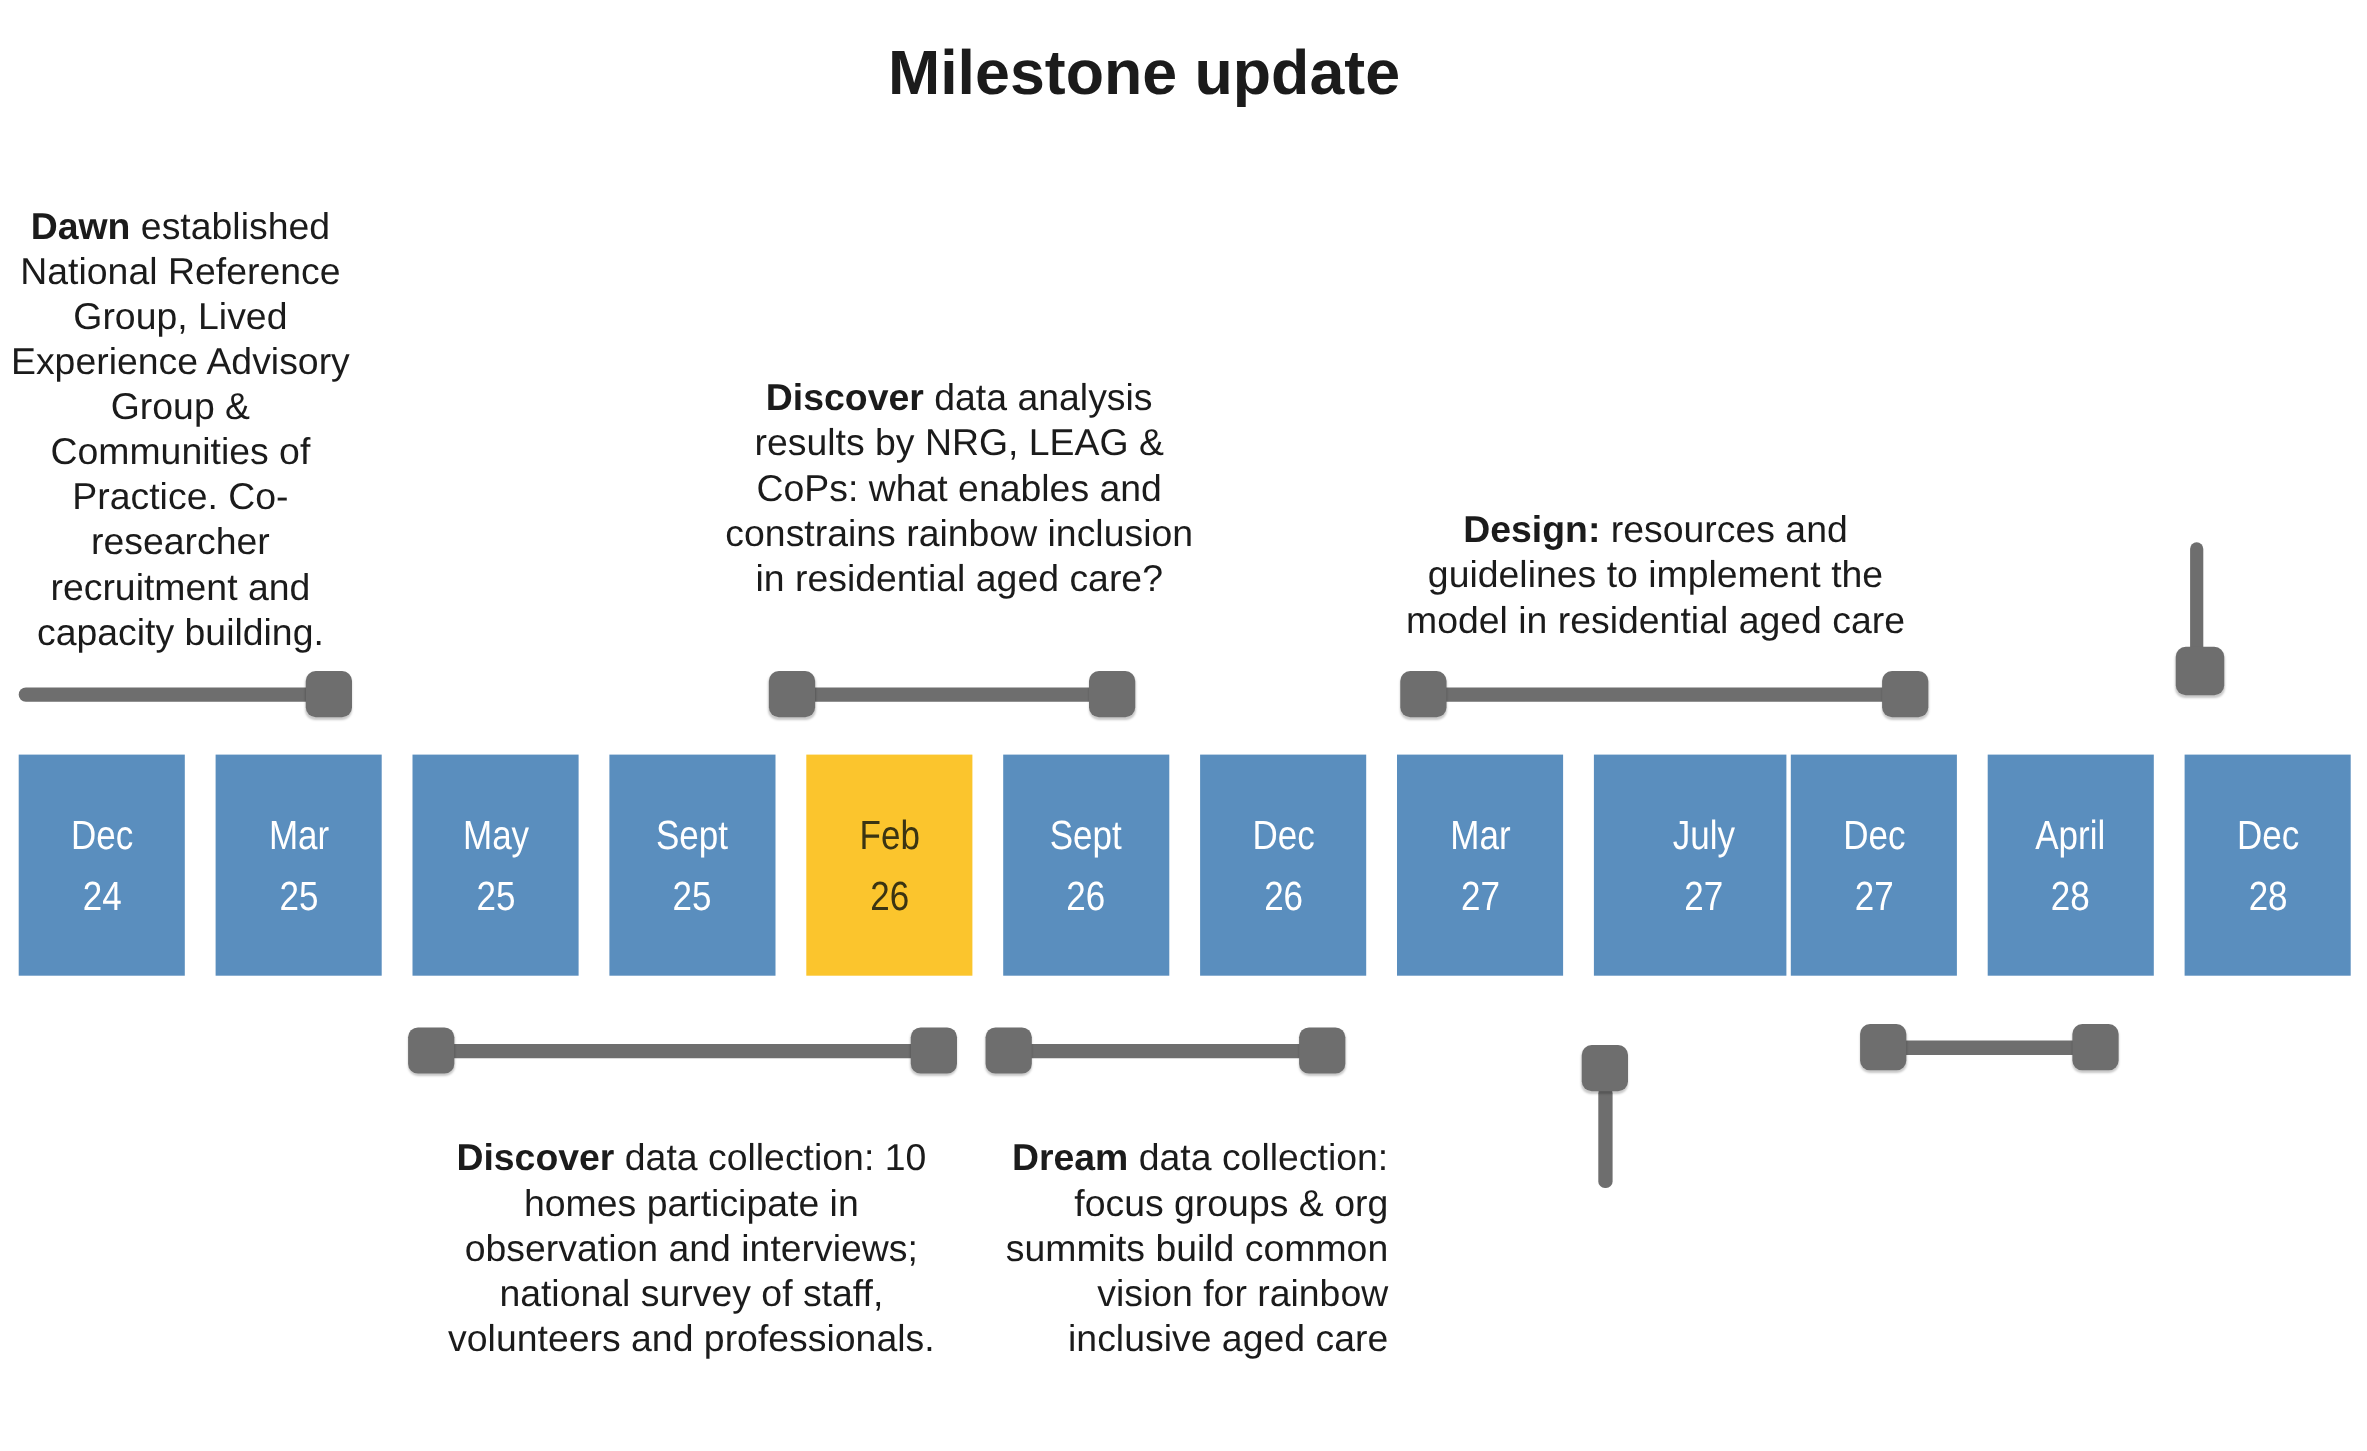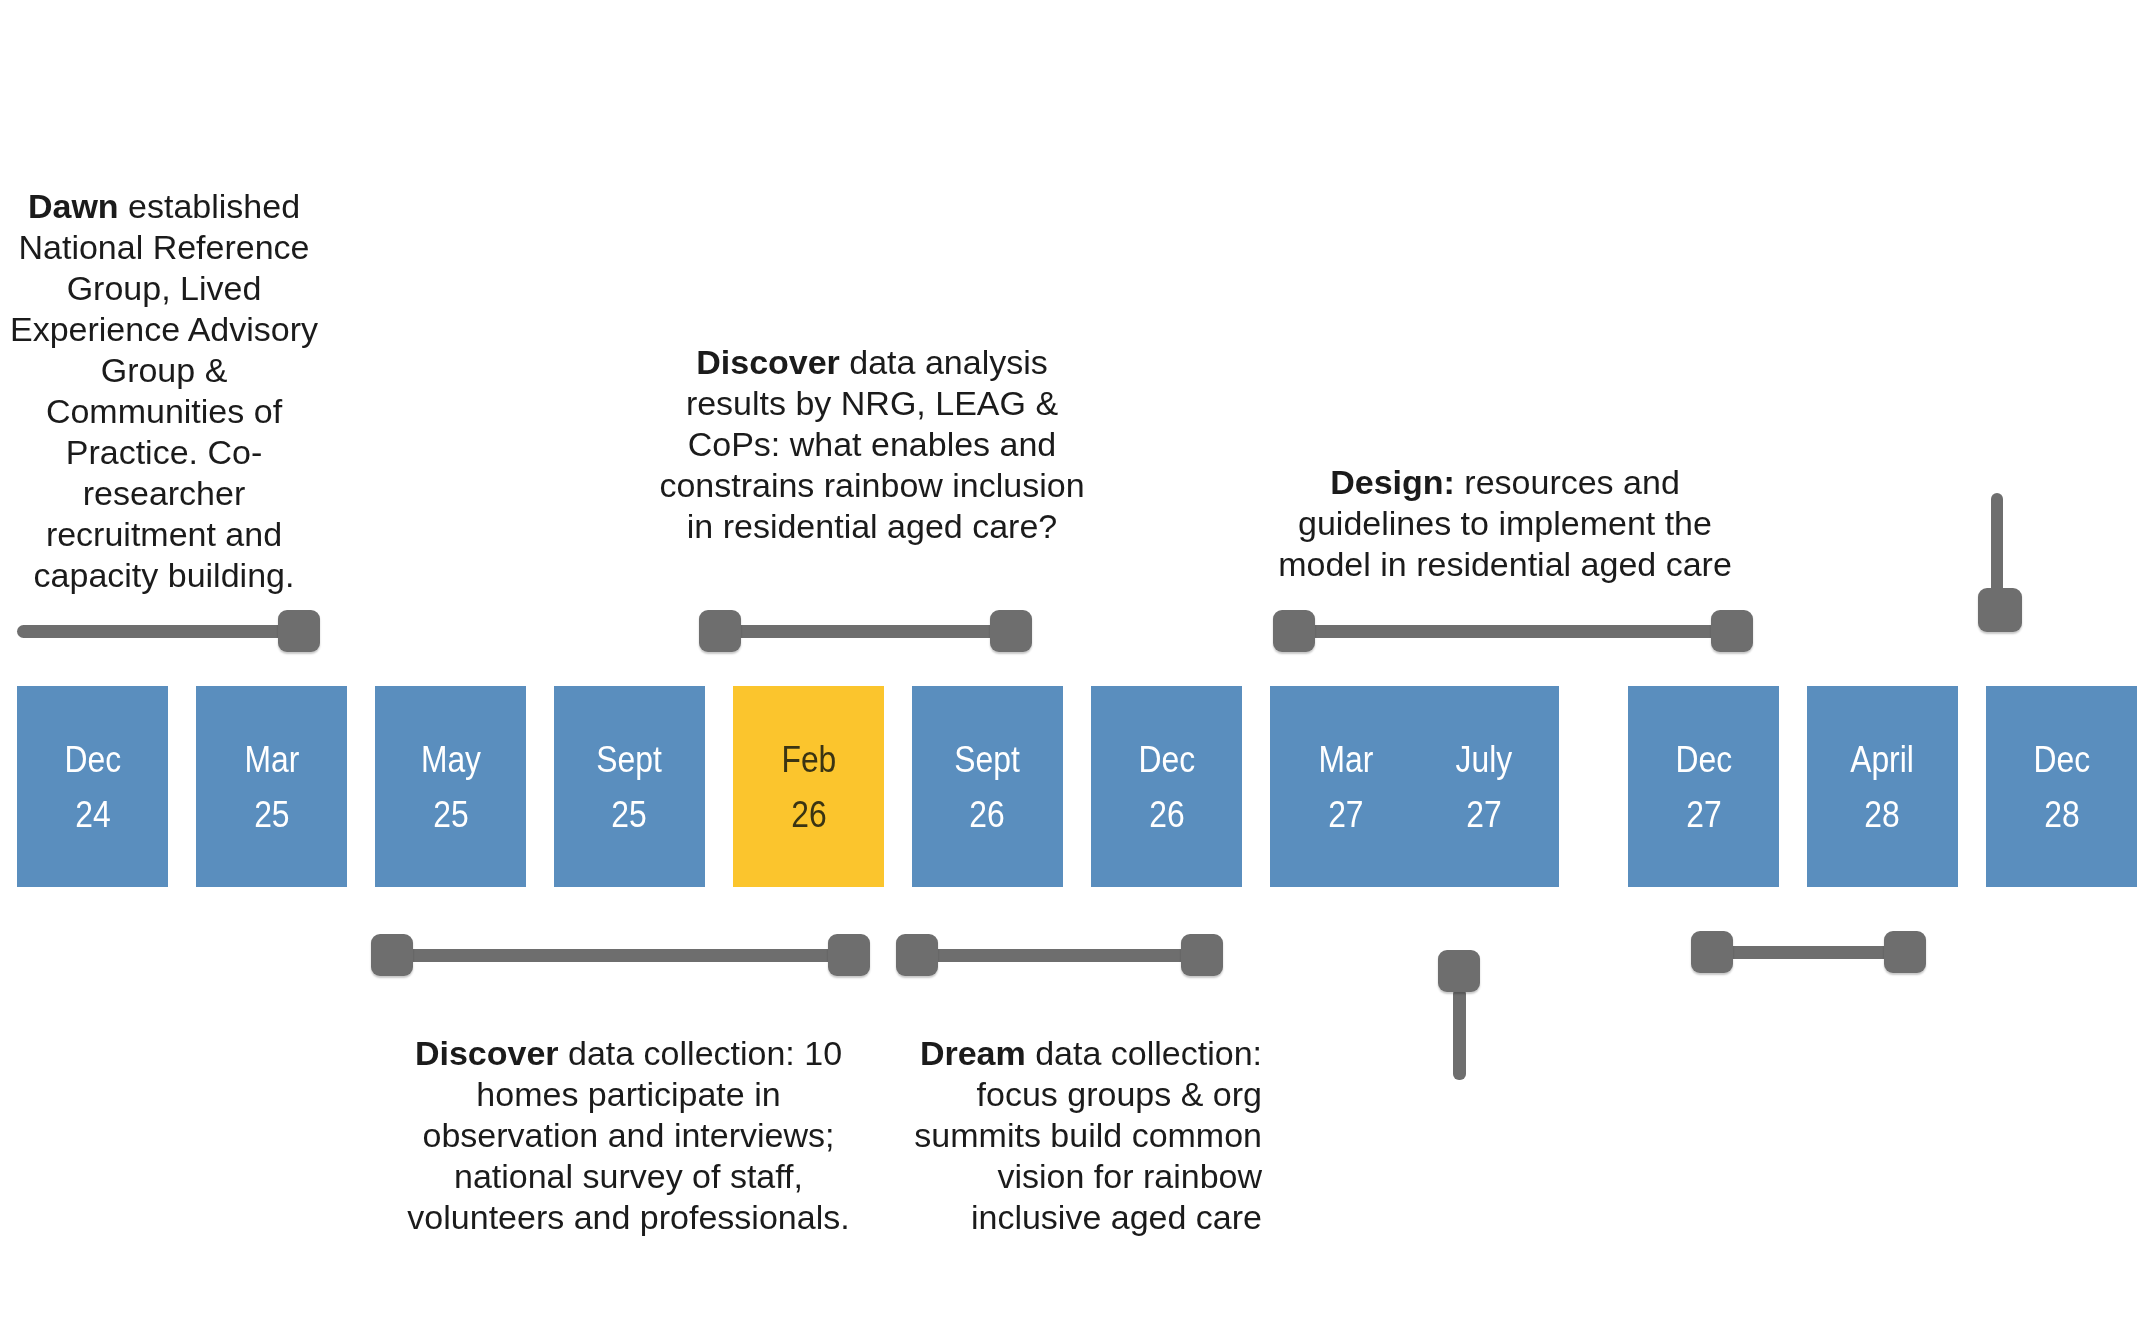--- a/index.html
+++ b/index.html
@@ -36,20 +36,21 @@
   .vbar {
     position:absolute; width:12px; background:var(--connector-gray);
     border-radius:6px; z-index:1;
   }
 </style>
 </head>
 <body>
 
 <div class="stage">
 
+  <div class="title">Milestone update</div>
 
   <div class="ann" style="left:8px; top:186px; width:312px;">
     <span class="lead">Dawn</span><span> established National Reference Group, Lived Experience Advisory Group &amp; Communities of Practice. Co-researcher recruitment and capacity building.</span>
   </div>
 
   <div class="ann" style="left:642px; top:342px; width:460px;">
     <span class="lead">Discover</span><span> data analysis results by NRG, LEAG &amp; CoPs: what enables and constrains rainbow inclusion in residential aged care?</span>
   </div>
 
   <div class="ann" style="left:1255px; top:462px; width:500px;">
@@ -131,21 +132,21 @@
           <div>Dec</div>
           <div>26</div>
         </div>
     </div>
     <div class="box" style="left:1270px;">
       <div class="lbl">
           <div>Mar</div>
           <div>27</div>
         </div>
     </div>
-    <div class="box" style="left:1408px;">
+    <div class="box" style="left:1449px;padding-left:24px;">
       <div class="lbl">
           <div>July</div>
           <div>27</div>
         </div>
     </div>
     <div class="box" style="left:1628px;">
       <div class="lbl">
           <div>Dec</div>
           <div>27</div>
         </div>

